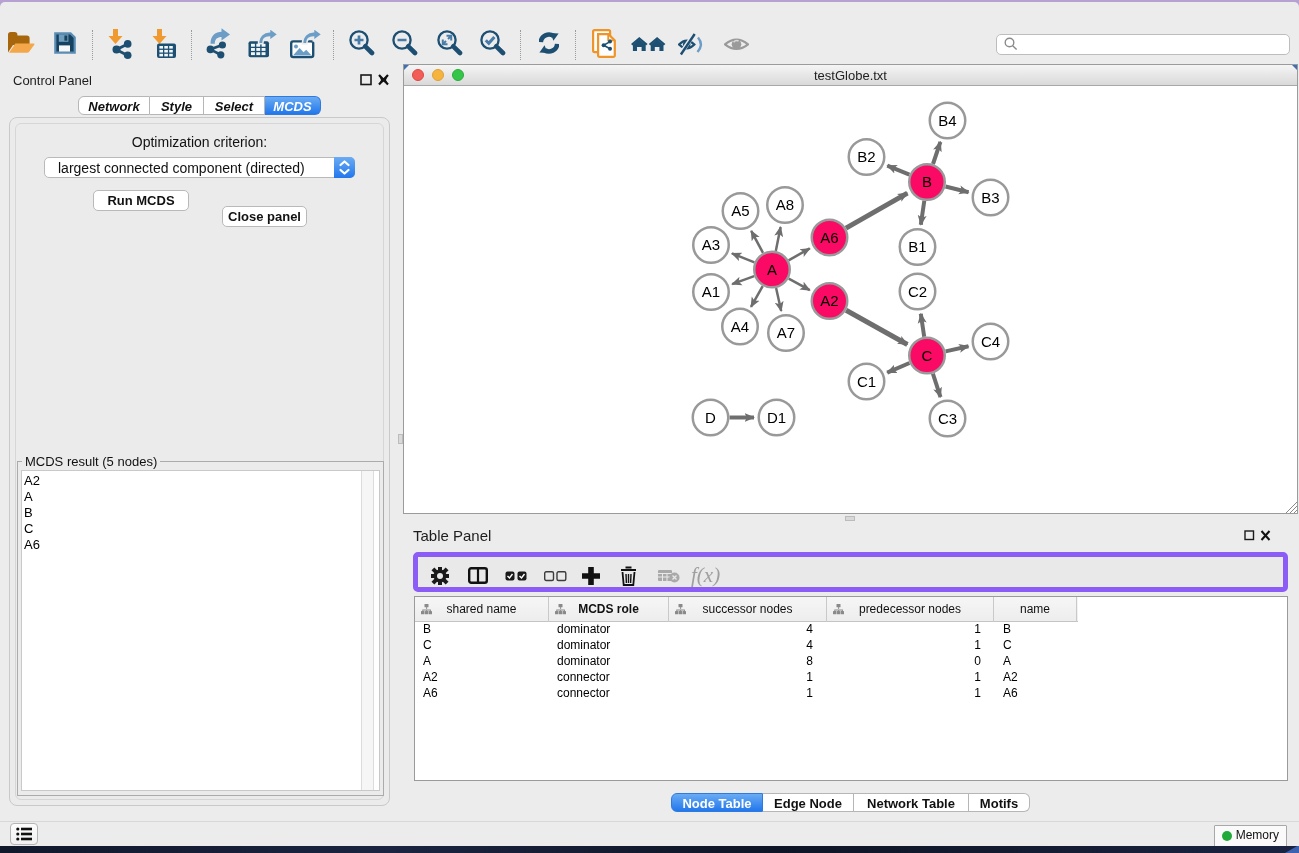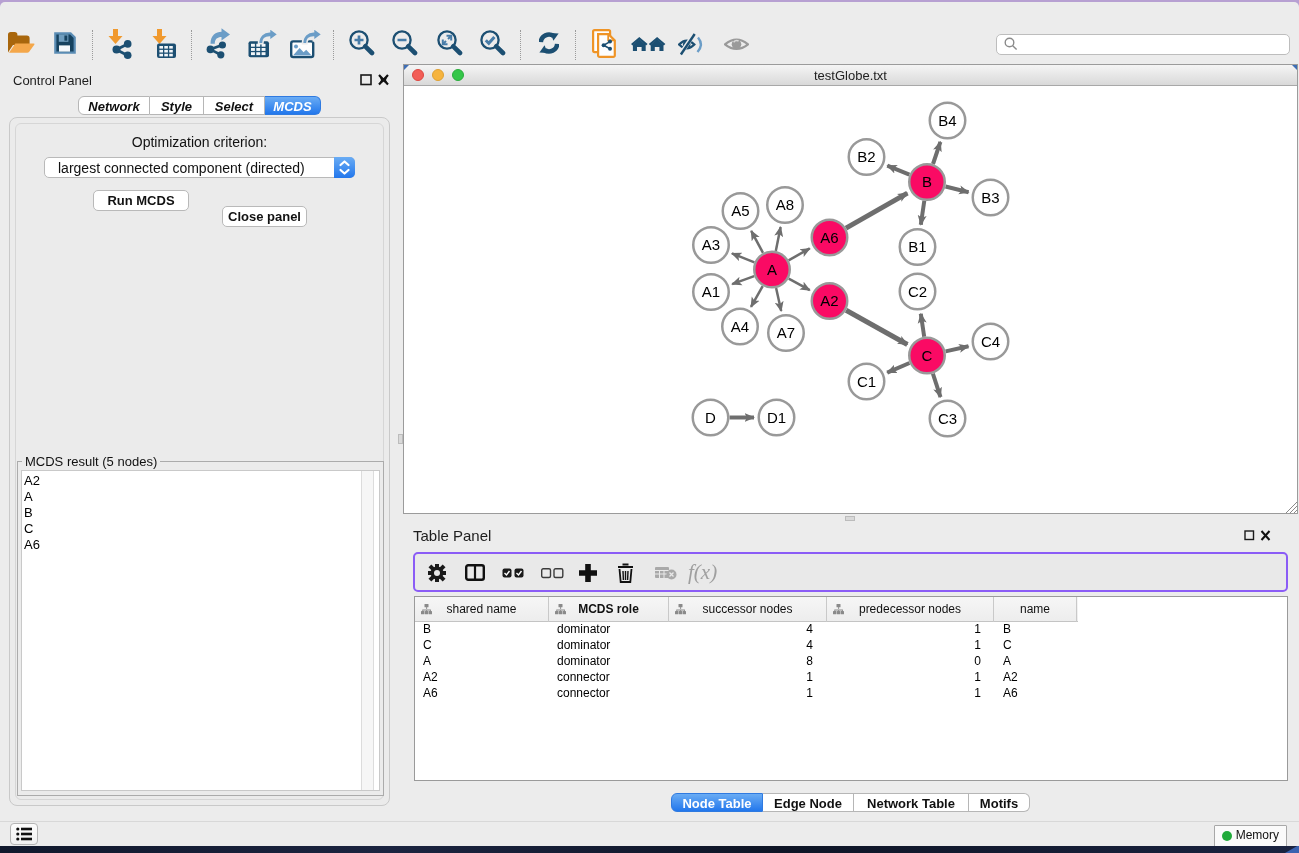--- a/index.html
+++ b/index.html
@@ -56,21 +56,21 @@
   #netwin .wtitle { position:absolute; left:0; top:0; width:100%; height:21px;
      background:linear-gradient(#f5f5f5,#d9d9d9); border-bottom:1px solid #a8a8a8; }
   #netwin .wtitle .t { position:absolute; left:0; right:0; top:3px; text-align:center;
      font-size:13px; color:#222; }
   .tl2 { position:absolute; width:12px; height:12px; border-radius:50%; top:4px; }
   #graph { position:absolute; left:0; top:22px; }
   
   #tpanel { position:absolute; left:400px; top:519px; width:899px; height:302px; background:#ececec; }
   #tpanel .phead { position:absolute; left:13px; top:6px; font-size:15px; color:#1d1d1d; }
   #ttoolbar { position:absolute; left:13px; top:31px; width:875px; height:40px;
-     background:#e9e9e9; border:2px solid #8b5cf6; border-radius:5px; }
+     background:#e9e9e9; border:5px solid #8b5cf6; border-radius:5px; }
   #ttable { position:absolute; left:14px; top:75px; width:874px; height:185px;
      background:#fff; border:1px solid #9a9a9a; }
   #thead { position:absolute; left:0; top:0; width:663px; height:25px;
      background:linear-gradient(#f6f6f6,#ededed); border-bottom:1px solid #c4c4c4; }
   .hcell { position:absolute; top:0; height:25px; border-right:1px solid #c9c9c9; }
   .hcell .txt { position:absolute; top:5px; width:100%; text-align:center;
      font-size:12px; color:#111; }
   .trow { position:absolute; height:16px; font-size:12px; color:#000; line-height:16px; }
   .trow span { position:absolute; }
   

